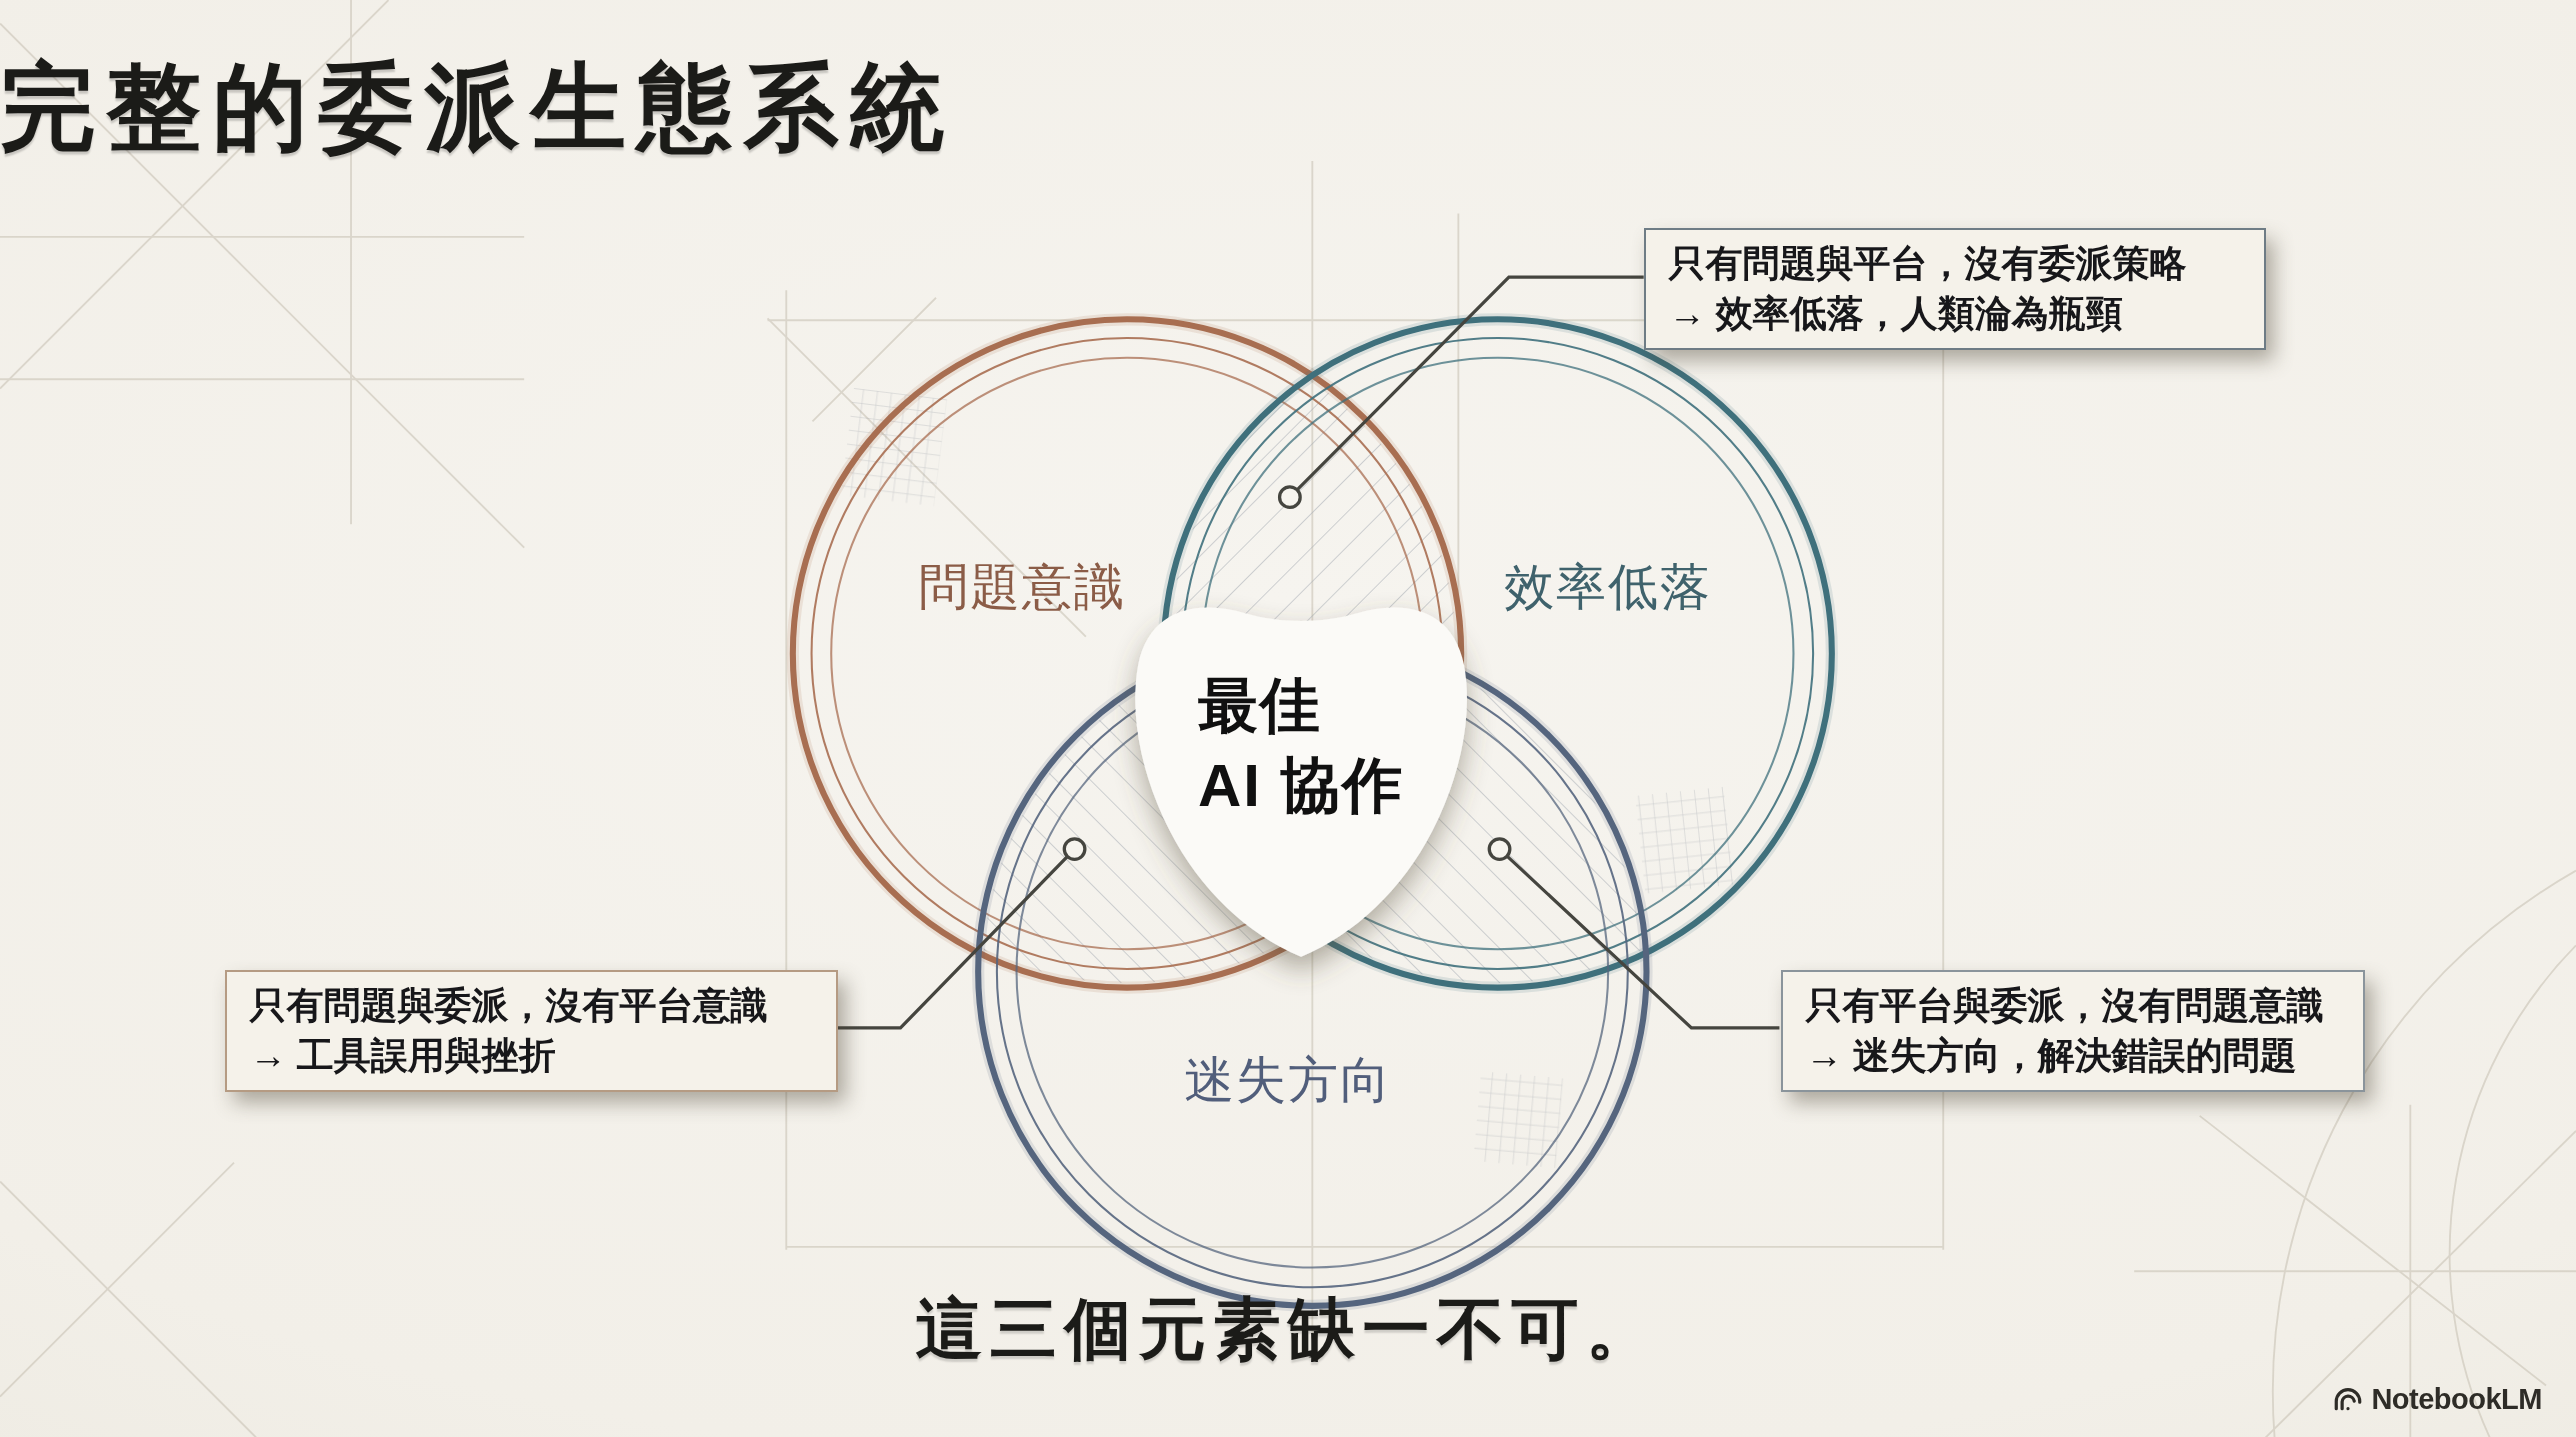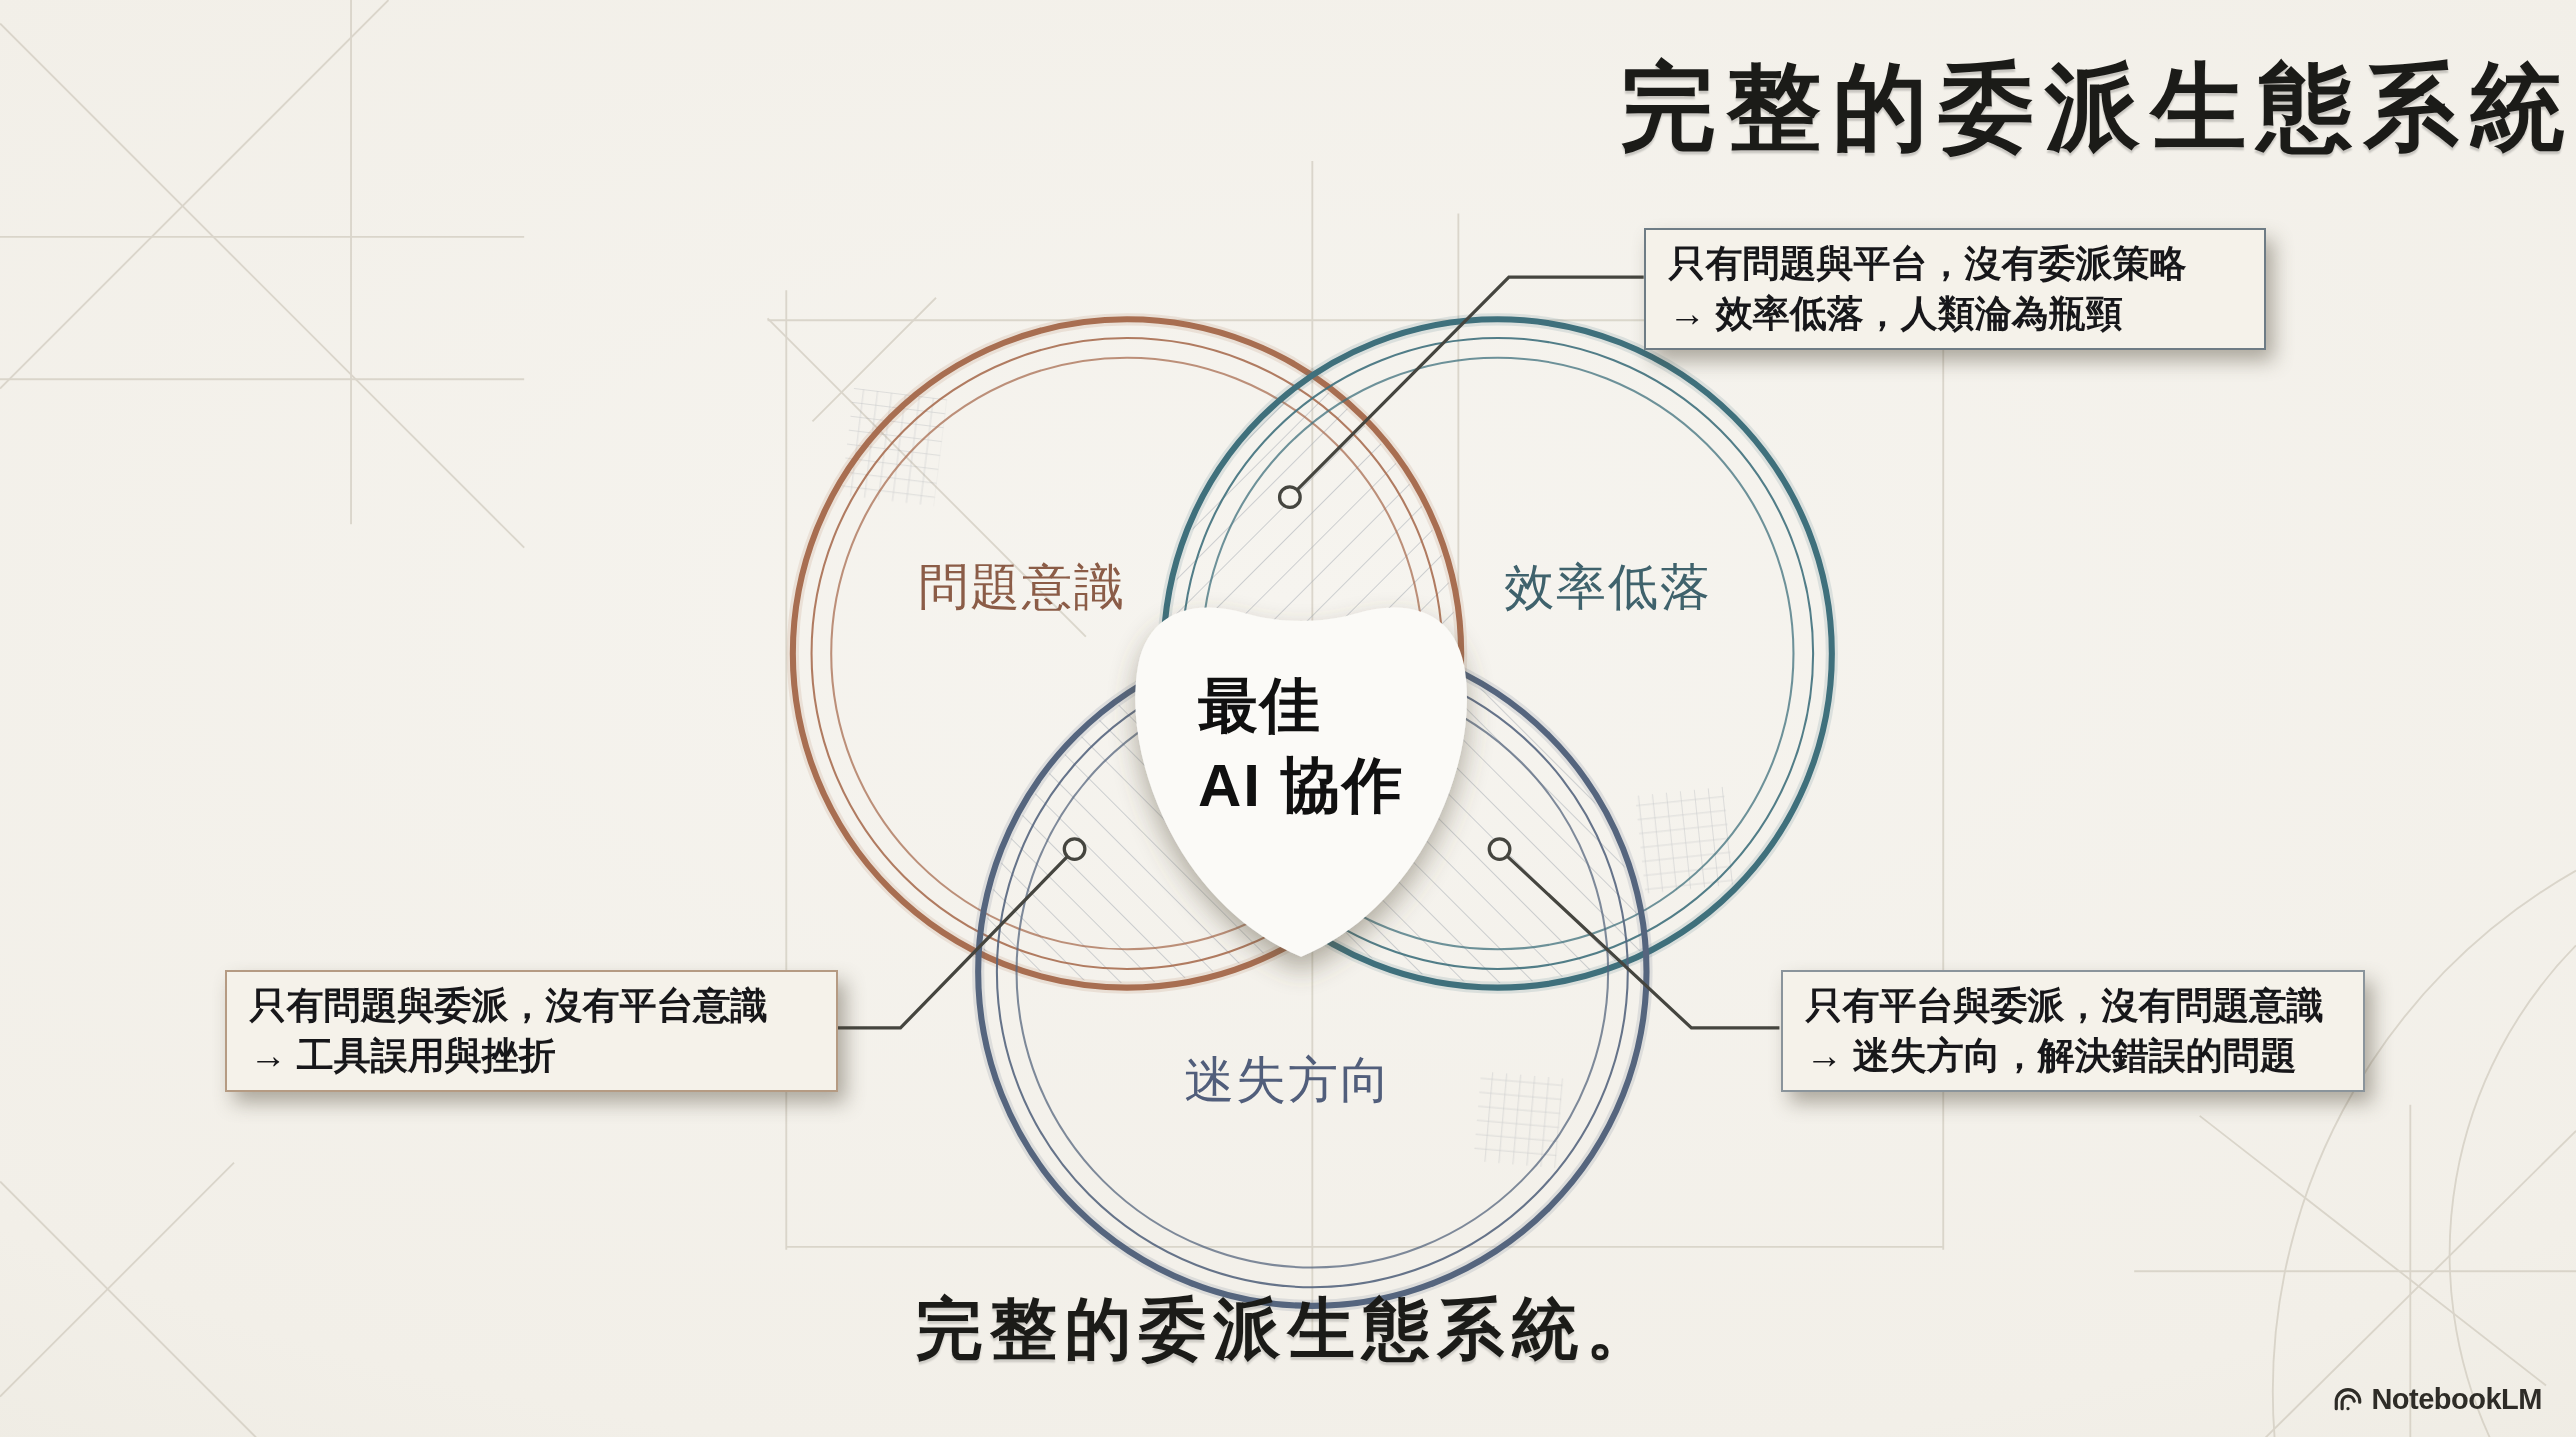--- a/index.html
+++ b/index.html
@@ -5,21 +5,21 @@
   html,body{margin:0;padding:0;background:#d8d5cc;}
   #stage{
     position:relative;width:2576px;height:1438px;overflow:hidden;
     background:
       radial-gradient(ellipse 130% 110% at 50% 42%, #f6f4ef 0%, #f2efe8 55%, #eae7dd 85%, #e2dfd3 100%);
     font-family:"Liberation Sans", sans-serif;
     color:var(--c-ink);
   }
   .abs{position:absolute;}
   #title{
-    left:0;right:0;top:45px;text-align:right;
+    left:0;right:0;top:45px;text-align:left;
     font-size:95px;font-weight:900;letter-spacing:11.2px;color:var(--c-ink);
     text-shadow:0 2.8px 1.9px rgba(0,0,0,0.18);
   }
   #caption{
     left:0;right:0;top:1284px;text-align:center;
     font-size:67px;font-weight:900;letter-spacing:7.5px;color:var(--c-ink);
     text-shadow:0 2.8px 1.9px rgba(0,0,0,0.15);
   }
   .circle-label{
     font-size:50px;font-weight:500;letter-spacing:1.9px;white-space:nowrap;
@@ -172,21 +172,21 @@
   <div id="callout-left" class="abs callout">
     <div>只有問題與委派，沒有平台意識</div>
     <div>→ 工具誤用與挫折</div>
   </div>
 
   <div id="callout-right" class="abs callout">
     <div>只有平台與委派，沒有問題意識</div>
     <div>→ 迷失方向，解決錯誤的問題</div>
   </div>
 
-  <div id="caption" class="abs">完整的委派生態系統。</div>
+  <div id="caption" class="abs">這三個元素缺一不可。</div>
 
   <div id="watermark" class="abs">
     <span style="display:inline-flex;">
       <svg width="32" height="32" viewBox="0 0 24 24" fill="none" stroke="#2e2c27" stroke-width="2.4" stroke-linecap="round">
         <path d="M3.2 18.5 V13 A8.8 8.8 0 0 1 20.8 13 V13.6"></path>
         <path d="M7.6 18.5 V13.4 A4.6 4.6 0 0 1 16.7 12.8"></path>
         <path d="M12 18.5 A1 1 0 0 1 12 18.4"></path>
       </svg>
     </span>
     <span>NotebookLM</span>

